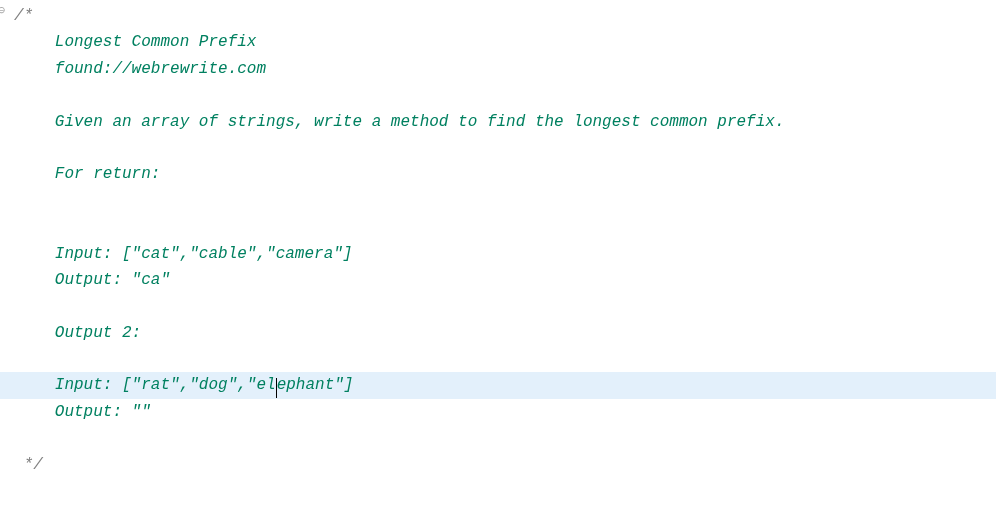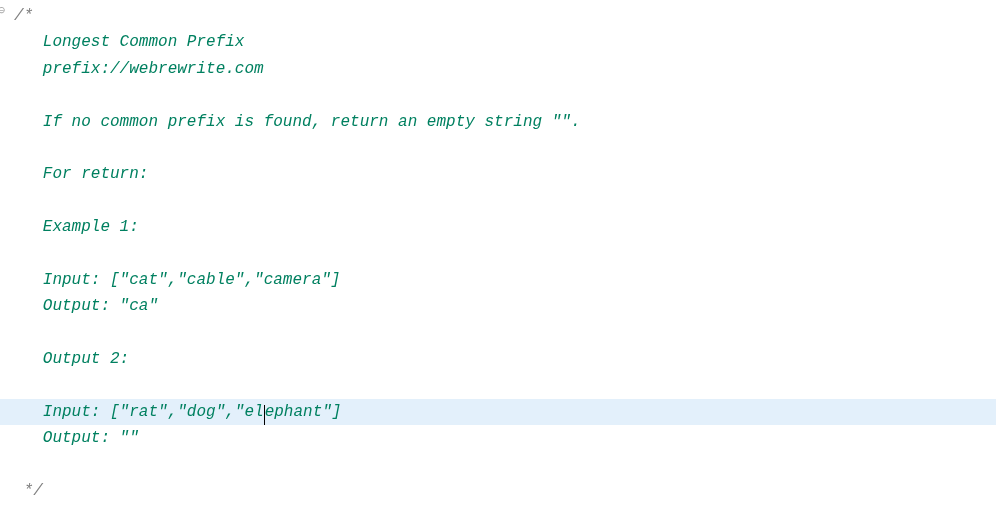--- a/index.html
+++ b/index.html
@@ -25,21 +25,21 @@
     .gutter-icon {
       position: absolute;
       left: -2px;
       top: 2px;
       color: #aaaaaa;
       font-size: 12px;
       width: 14px;
     }
     .code-line {
       white-space: pre;
-      padding-left: 14px;
+      padding-left: 26px;
       font-style: italic;
       color: #008060;
       height: 26.4px;
     }
     .comment-start {
       padding-left: 14px;
       white-space: pre;
       font-style: italic;
       color: #808080;
     }
@@ -64,27 +64,26 @@
     }
   </style>
 </head>
 <body>
 
 <div class="editor">
   <span class="gutter-icon">⊖</span>
   <div class="comment-start">/*</div>
   <div id="lines-container">
       <div class="code-line">   Longest Common Prefix</div>
-      <div class="code-line">   prefix://webrewrite.com</div>
+      <div class="code-line">   found://webrewrite.com</div>
       <div class="code-line"></div>
-      <div class="code-line">   If no common prefix is found, return an empty string "".</div>
+      <div class="code-line">   Given an array of strings, write a method to find the longest common prefix.</div>
       <div class="code-line"></div>
       <div class="code-line">   For return:</div>
       <div class="code-line"></div>
-      <div class="code-line">   Example 1:</div>
       <div class="code-line"></div>
       <div class="code-line">   Input: ["cat","cable","camera"]</div>
       <div class="code-line">   Output: "ca"</div>
       <div class="code-line"></div>
       <div class="code-line">   Output 2:</div>
       <div class="code-line"></div>
       <div class="code-line highlighted-line"><span>   Input: ["rat","dog","el</span><span class="cursor"></span><span>ephant"]</span></div>
       <div class="code-line">   Output: ""</div>
       <div class="code-line"></div>
     </div>

